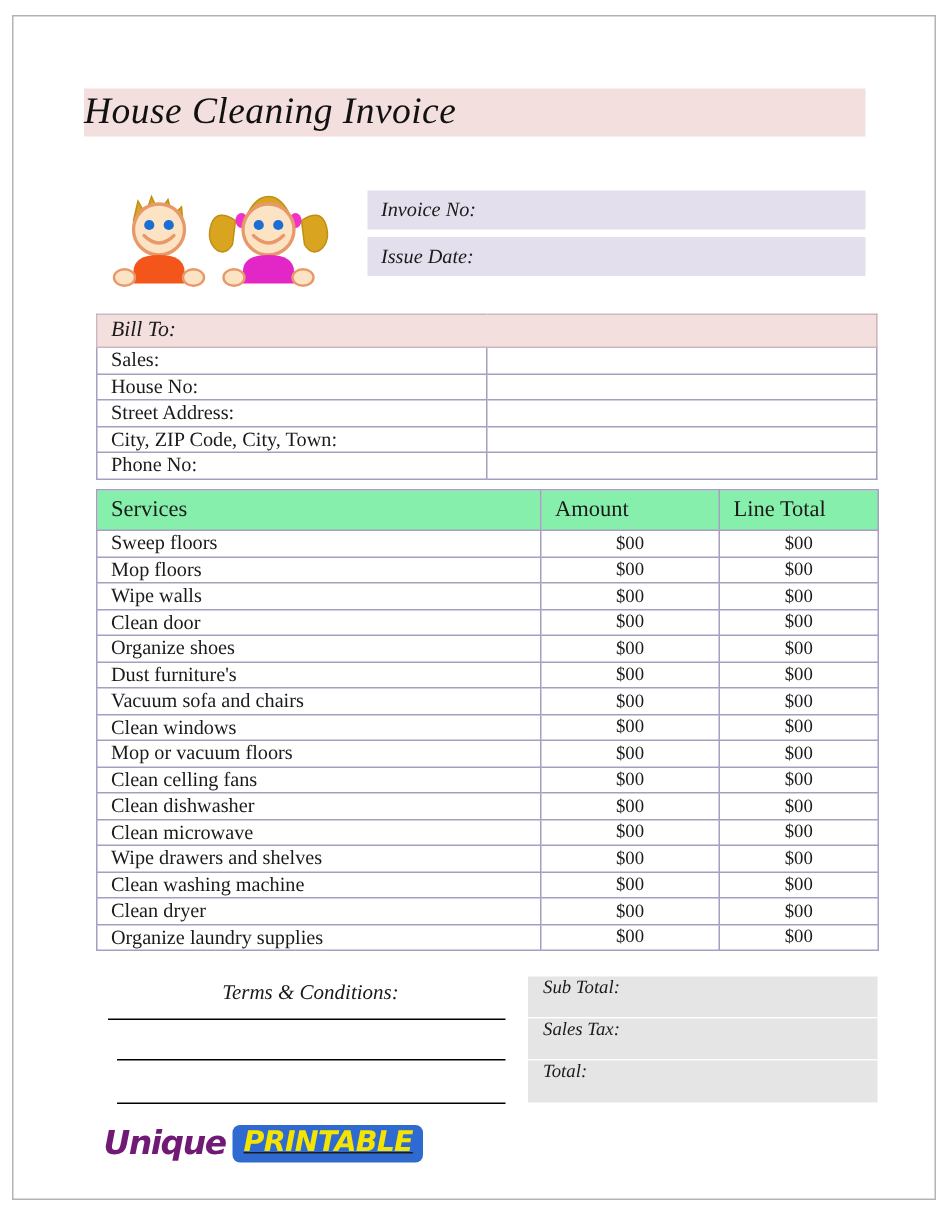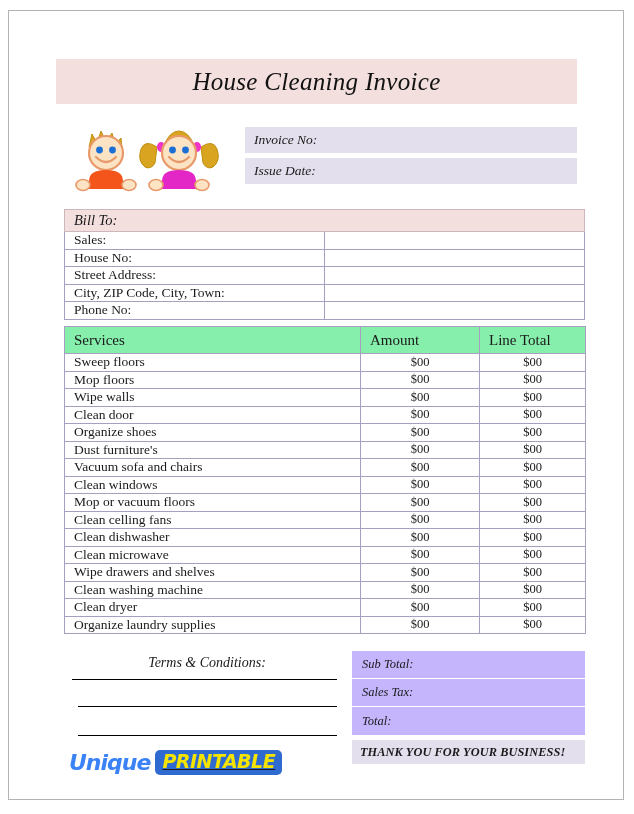--- a/index.html
+++ b/index.html
@@ -1,20 +1,20 @@
 <!DOCTYPE html>
 <html><head>
 <meta charset="utf-8">
 <style>
   html,body{margin:0;padding:0;background:#ffffff;}
   body{width:634px;height:814px;font-family:"Liberation Serif",serif;color:#1a1a1a;overflow:hidden;}
   .page{position:absolute;left:8px;top:10px;width:616px;height:790px;border:1px solid #b3b3b3;background:#fff;box-sizing:border-box;}
 
   
-  .title-bar{position:absolute;left:47px;top:48px;width:521px;height:45px;background:#f4dfdf;display:flex;align-items:center;justify-content:center;}
+  .title-bar{position:absolute;left:47px;top:48px;width:521px;height:32px;background:#f4dfdf;display:flex;align-items:center;justify-content:flex-start;}
   .title-bar .t{font-size:25px;font-style:italic;letter-spacing:.3px;color:#111;}
 
   
   .kids{position:absolute;left:62px;top:112px;width:165px;height:78px;}
 
   
   .meta{position:absolute;left:236px;top:116px;width:332px;}
   .meta-row{height:26px;background:#e3dfec;display:flex;align-items:center;padding-left:9px;box-sizing:border-box;}
   .meta-row + .meta-row{margin-top:5px;}
   .meta-row span{font-size:13.5px;font-style:italic;}
@@ -39,27 +39,27 @@
 
   
   .terms-title{position:absolute;left:63px;top:644px;width:270px;text-align:center;font-size:14px;font-style:italic;}
   .rule{position:absolute;height:0;border-top:1.6px solid #000;}
   .rule-1{left:63px;top:668px;width:265px;}
   .rule-2{left:69px;top:695px;width:259px;}
   .rule-3{left:69px;top:724px;width:259px;}
 
   
   .logo{position:absolute;left:60px;top:739px;display:flex;align-items:center;gap:5px;}
-  .logo .uniq{font-family:"DejaVu Sans",sans-serif;font-weight:bold;font-style:italic;font-size:22px;color:#3b82f6;letter-spacing:-1px;line-height:1;}
+  .logo .uniq{font-family:"DejaVu Sans",sans-serif;font-weight:bold;font-style:italic;font-size:22px;color:#701a75;letter-spacing:-1px;line-height:1;}
   .logo .chip{background:#2f6ad0;border-radius:5px;padding:2px 7px 3px 7px;text-decoration:underline;}
   .logo .chip span{font-family:"DejaVu Sans",sans-serif;font-weight:bold;font-style:italic;font-size:19px;color:#f5e400;letter-spacing:-.5px;line-height:1;}
 
   
   .totals{position:absolute;left:343px;top:640px;width:233px;}
-  .tot-row{height:28px;background:#c4b5fd;border-bottom:1.5px solid #ffffff;display:flex;align-items:center;padding-left:10px;box-sizing:border-box;}
+  .tot-row{height:28px;background:#e5e5e5;border-bottom:1.5px solid #ffffff;display:flex;padding-left:10px;box-sizing:border-box;}
   .tot-row:last-child{border-bottom:none;}
   .tot-row span{font-size:12.5px;font-style:italic;}
   .thanks{position:absolute;left:343px;top:729px;width:233px;height:24px;background:#e3dfec;display:flex;align-items:center;padding-left:8px;box-sizing:border-box;}
   .thanks span{font-size:12.3px;font-style:italic;font-weight:bold;letter-spacing:.1px;}
 </style>
 </head>
 <body>
 
 <div class="page">
 
@@ -256,17 +256,14 @@
     <div class="tot-row">
       <span>Sub Total:</span>
     </div>
     <div class="tot-row">
       <span>Sales Tax:</span>
     </div>
     <div class="tot-row">
       <span>Total:</span>
     </div>
   </div>
-  <div class="thanks">
-    <span>THANK YOU FOR YOUR BUSINESS!</span>
-  </div>
 
 </div>
 
 </body></html>

